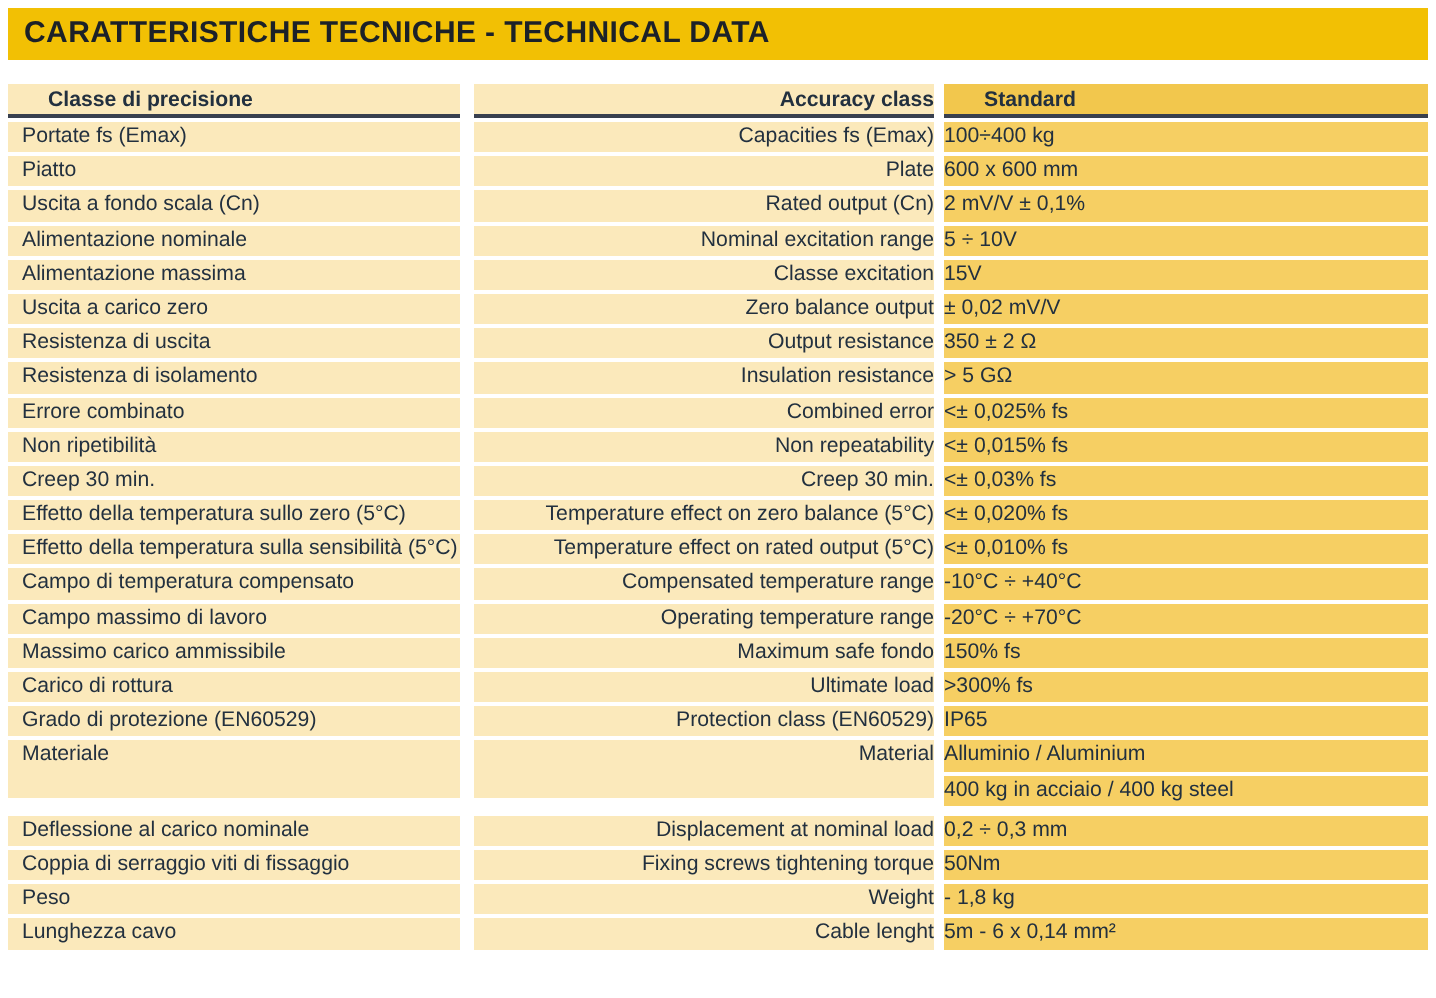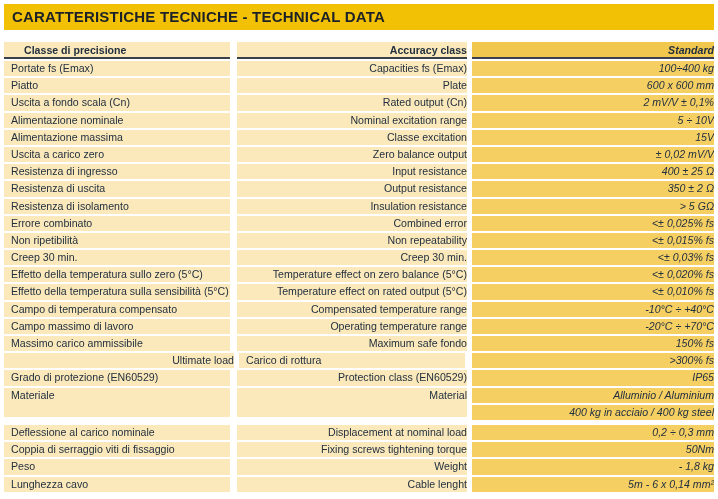--- a/index.html
+++ b/index.html
@@ -42,23 +42,22 @@
     background:var(--cream);
     height:15.2px;
     font-size:10.6px;
     line-height:15.2px;
     padding-left:7px;
     white-space:nowrap;
     overflow:hidden;
   }
   .cell.val{
     background:var(--gold);
-    text-align:right;
+    text-align:left;
     padding-left:0;
-    font-style:italic;
   }
   .header-row .cell{
     height:17px;
     line-height:16px;
     font-weight:bold;
     border-bottom:2px solid var(--border-dark);
     padding-left:20px;
   }
   .header-row .cell.val{background:var(--gold-header);}
   
@@ -115,25 +114,20 @@
     <div class="cell c2">Classe excitation</div>
     <div class="cell val c3">15V</div>
   </div>
 
   <div class="trow">
     <div class="cell c1">Uscita a carico zero</div>
     <div class="cell c2">Zero balance output</div>
     <div class="cell val c3">± 0,02 mV/V</div>
   </div>
 
-  <div class="trow">
-    <div class="cell c1">Resistenza di ingresso</div>
-    <div class="cell c2">Input resistance</div>
-    <div class="cell val c3">400 ± 25 Ω</div>
-  </div>
 
   <div class="trow">
     <div class="cell c1">Resistenza di uscita</div>
     <div class="cell c2">Output resistance</div>
     <div class="cell val c3">350 ± 2 Ω</div>
   </div>
 
   <div class="trow">
     <div class="cell c1">Resistenza di isolamento</div>
     <div class="cell c2">Insulation resistance</div>
@@ -182,22 +176,22 @@
     <div class="cell val c3">-20°C ÷ +70°C</div>
   </div>
 
   <div class="trow">
     <div class="cell c1">Massimo carico ammissibile</div>
     <div class="cell c2">Maximum safe fondo</div>
     <div class="cell val c3">150% fs</div>
   </div>
 
   <div class="trow">
+    <div class="cell c1">Carico di rottura</div>
     <div class="cell c2">Ultimate load</div>
-    <div class="cell c1">Carico di rottura</div>
     <div class="cell val c3">&gt;300% fs</div>
   </div>
 
   <div class="trow">
     <div class="cell c1">Grado di protezione (EN60529)</div>
     <div class="cell c2">Protection class (EN60529)</div>
     <div class="cell val c3">IP65</div>
   </div>
 
   <div class="trow tall">

